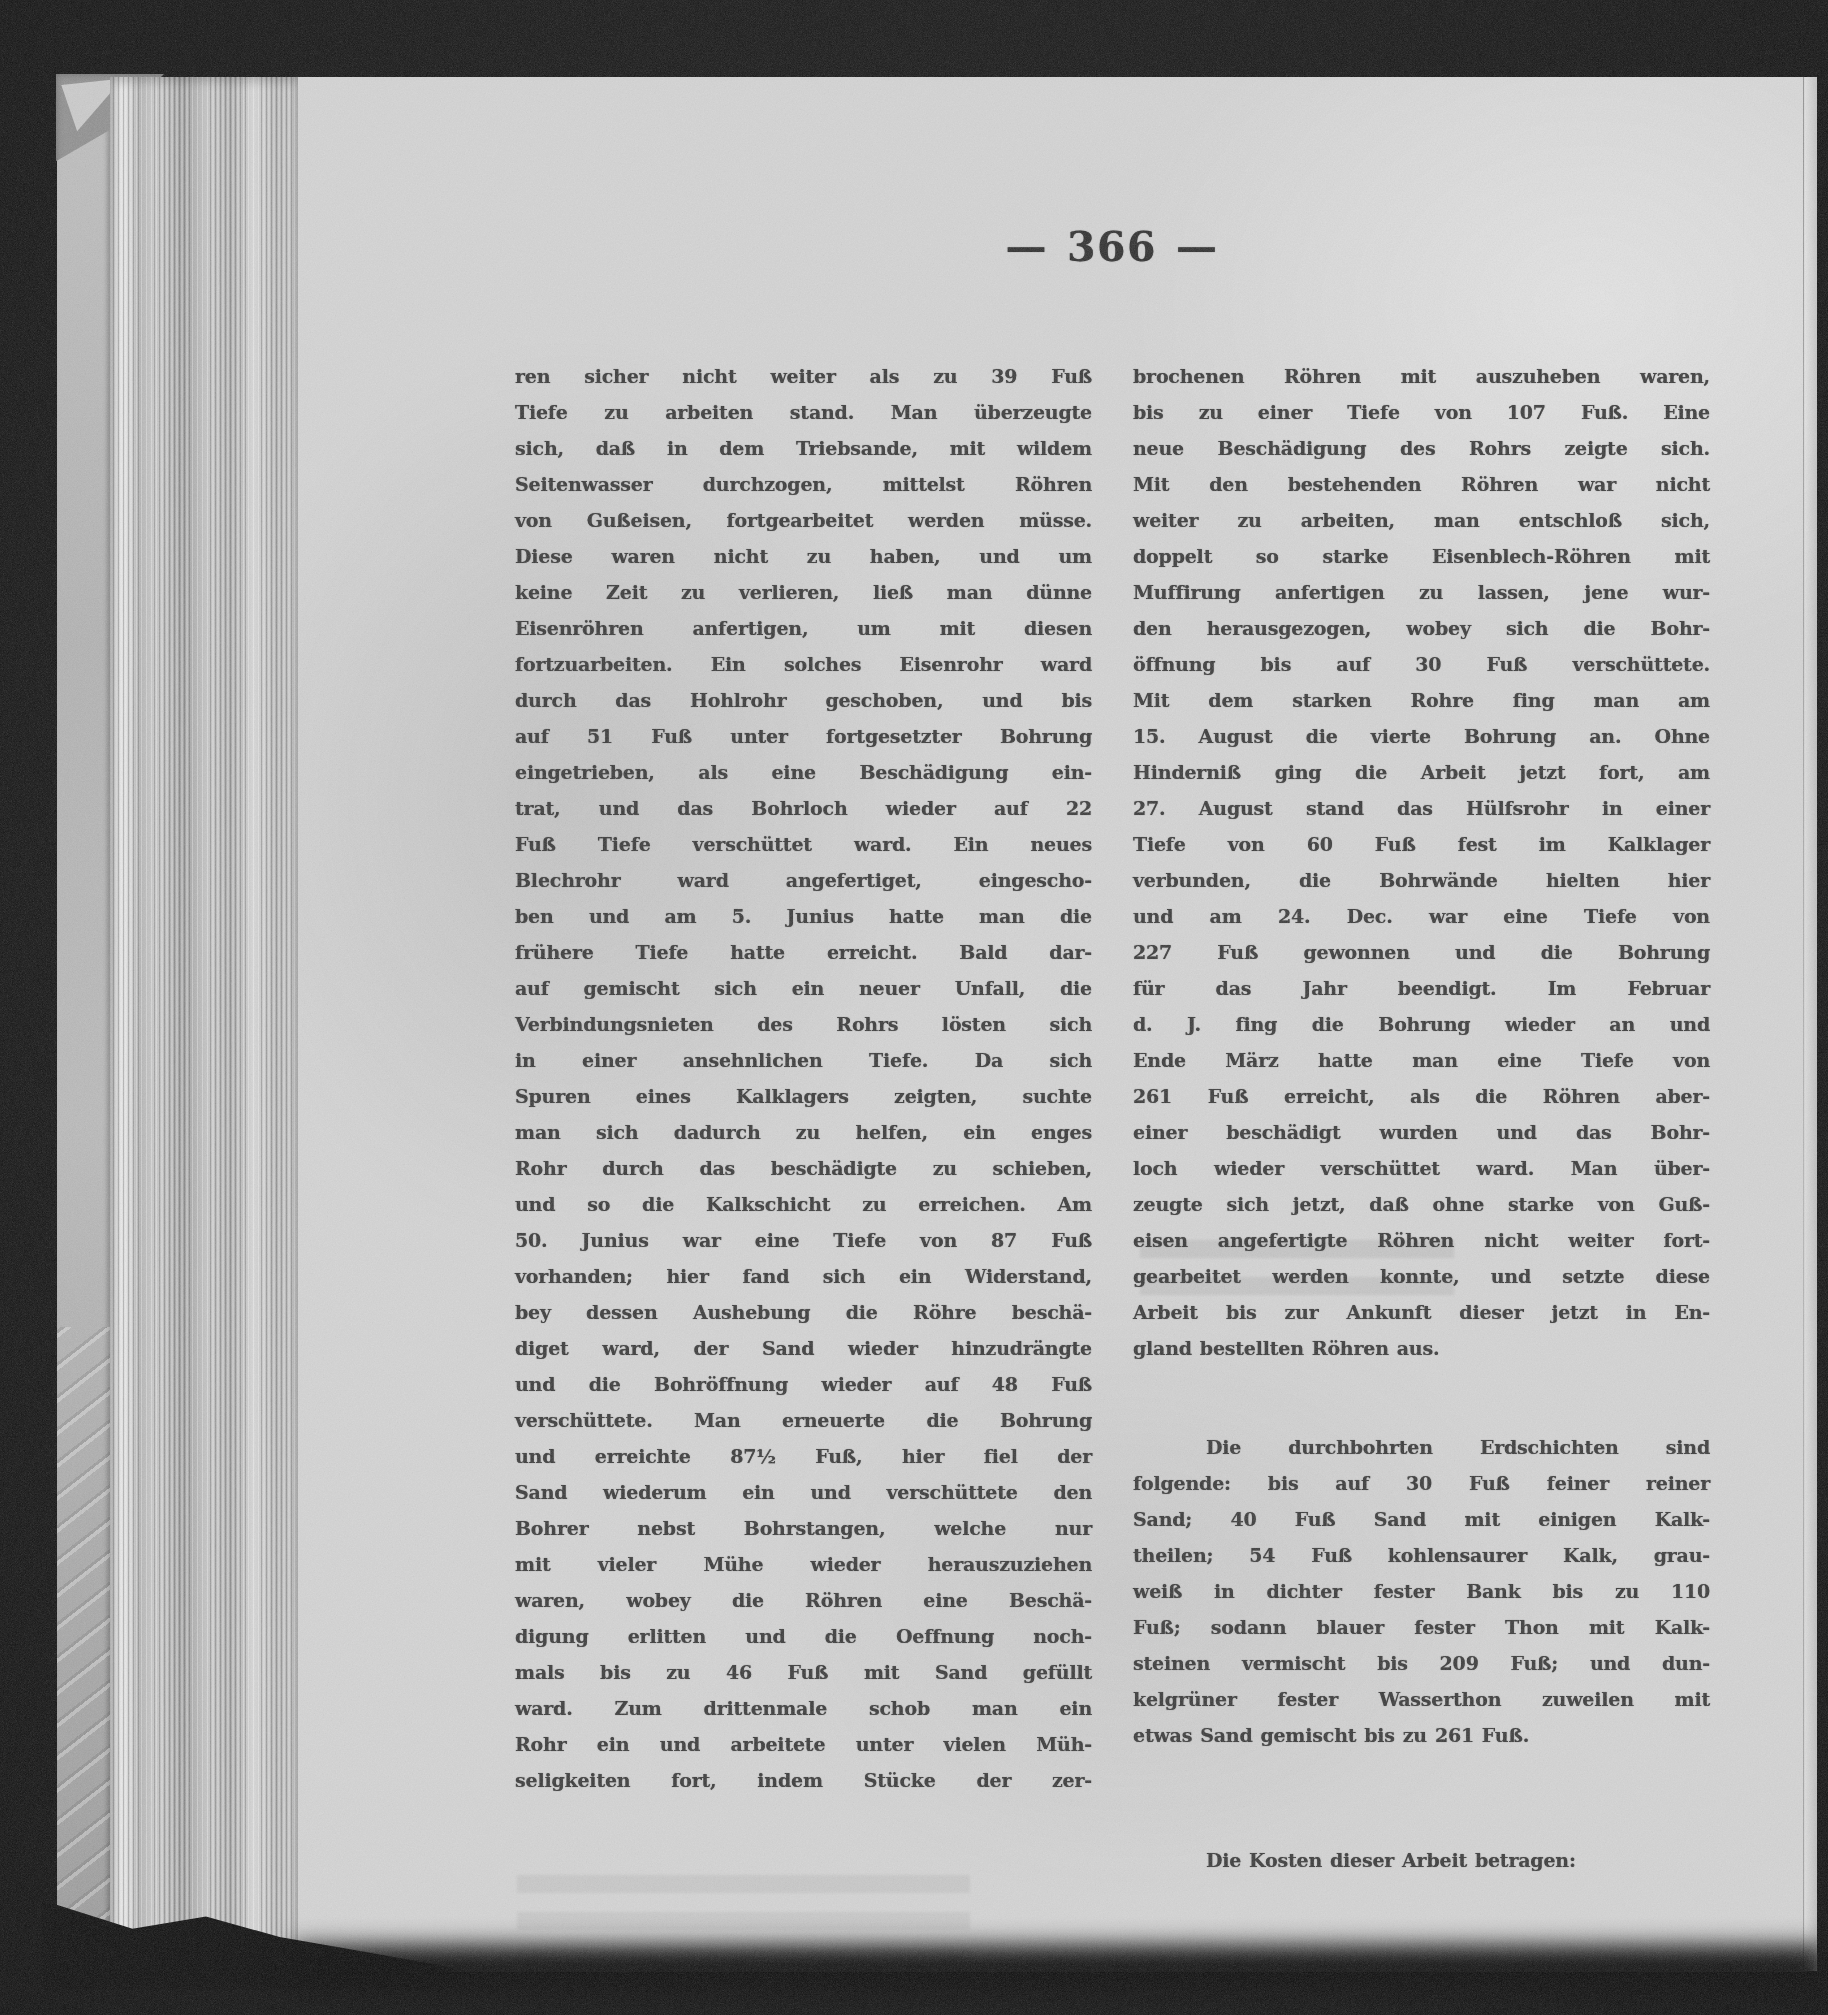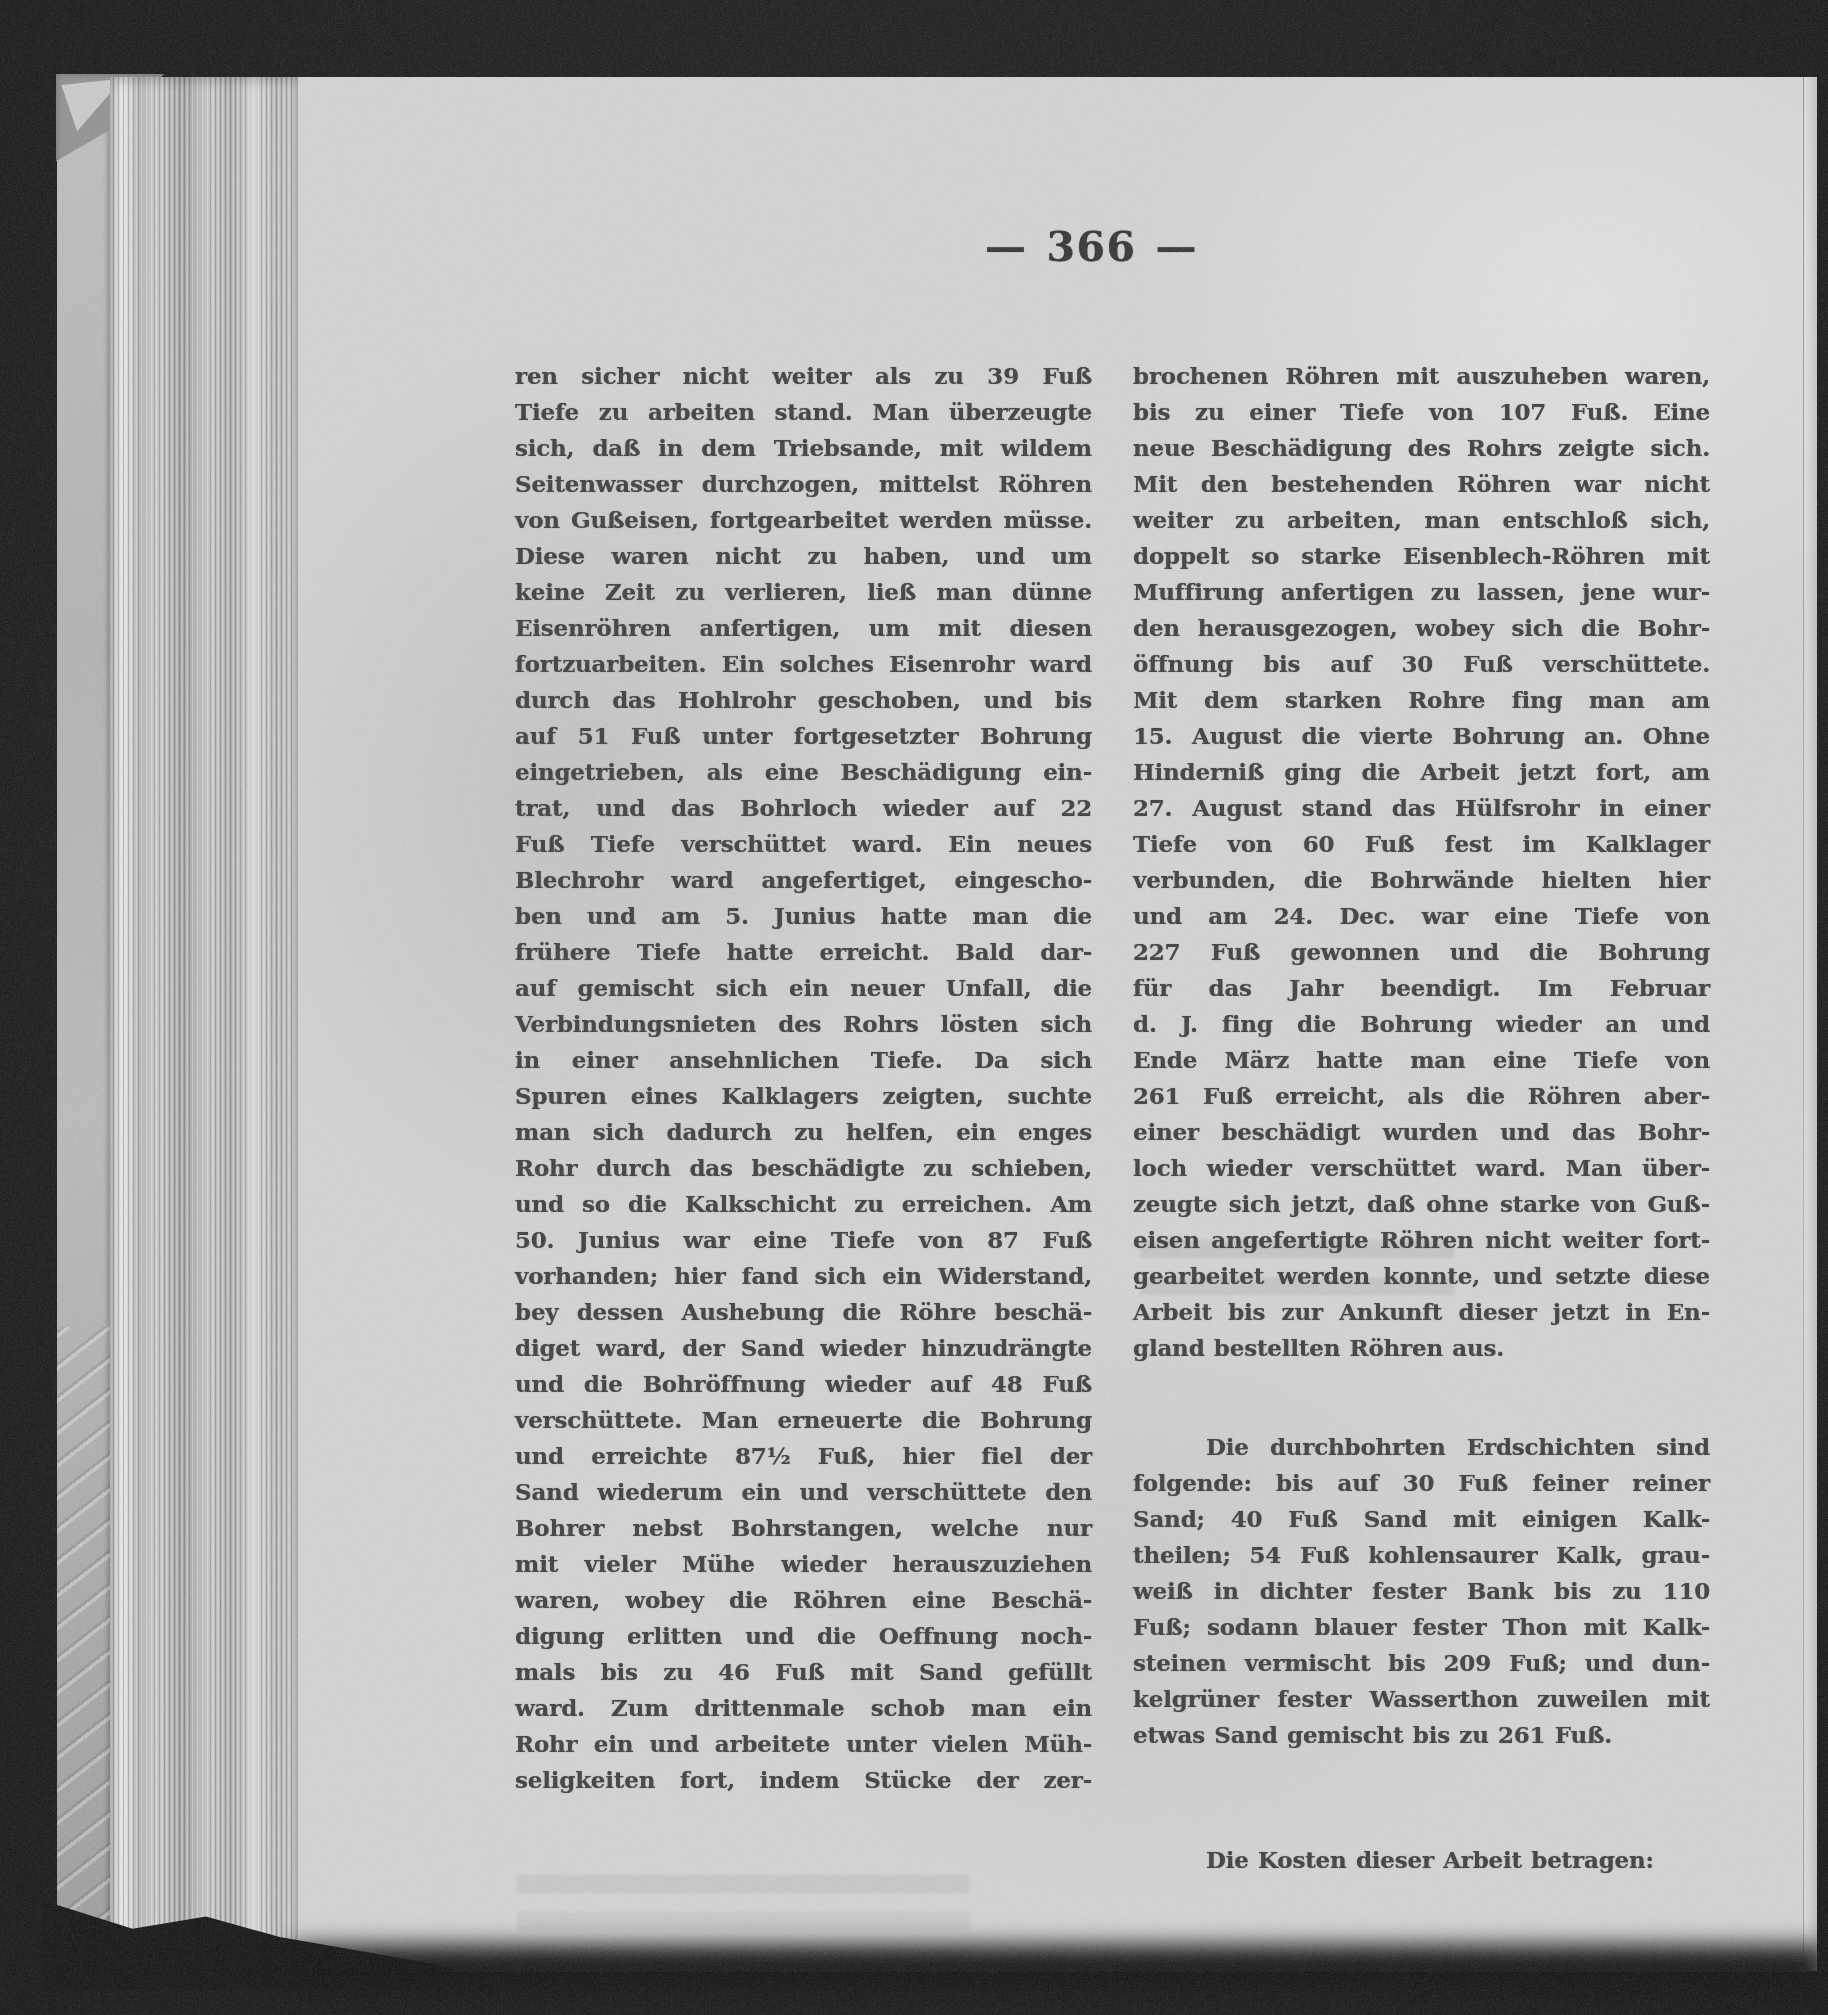--- a/index.html
+++ b/index.html
@@ -44,27 +44,27 @@
         #d2d2d2;
       border-bottom:1.5px solid rgba(80,80,80,.30);
       border-bottom-right-radius:14.6px;}
   .fold-line{position:absolute;right:13px;top:0;width:1.5px;height:100%;
       background:linear-gradient(180deg,rgba(90,90,90,.55),rgba(90,90,90,.25) 60%,rgba(90,90,90,.45));}
   .edge-strip{position:absolute;right:0;top:0;width:11.7px;height:100%;
       background:linear-gradient(90deg,rgba(255,255,255,.18),rgba(0,0,0,.10));}
 
   
   .page-header{position:absolute;left:668px;top:146px;width:292px;
-      text-align:left;font-size:41px;font-weight:700;color:#2f2f2f;
+      text-align:center;font-size:41px;font-weight:700;color:#2f2f2f;
       letter-spacing:1.5px;text-shadow:0 0 1.1px rgba(40,40,40,.6);}
   .page-header .dash{margin:0 19px;}
 
   
   .col{position:absolute;top:281px;width:577px;color:#3a3a3a;
-      font-size:23px;font-weight:700;letter-spacing:-0.2px;word-spacing:1.5px;
+      font-size:19px;font-weight:700;letter-spacing:-0.2px;word-spacing:1.5px;
       text-shadow:0 0 1px rgba(50,50,50,.65);}
   .col-left{left:217px;}
   .col-right{left:835px;}
   .line{height:36px;line-height:36px;white-space:nowrap;
       text-align:justify;text-align-last:justify;overflow:visible;}
   .line.no-stretch{text-align-last:left;white-space:normal;}
   .block.indent-first .line:first-child{text-indent:73px;}
   .col-right .block:nth-child(2){margin-top:63px;}
   .col-right .block:nth-child(3){margin-top:89px;}
 

